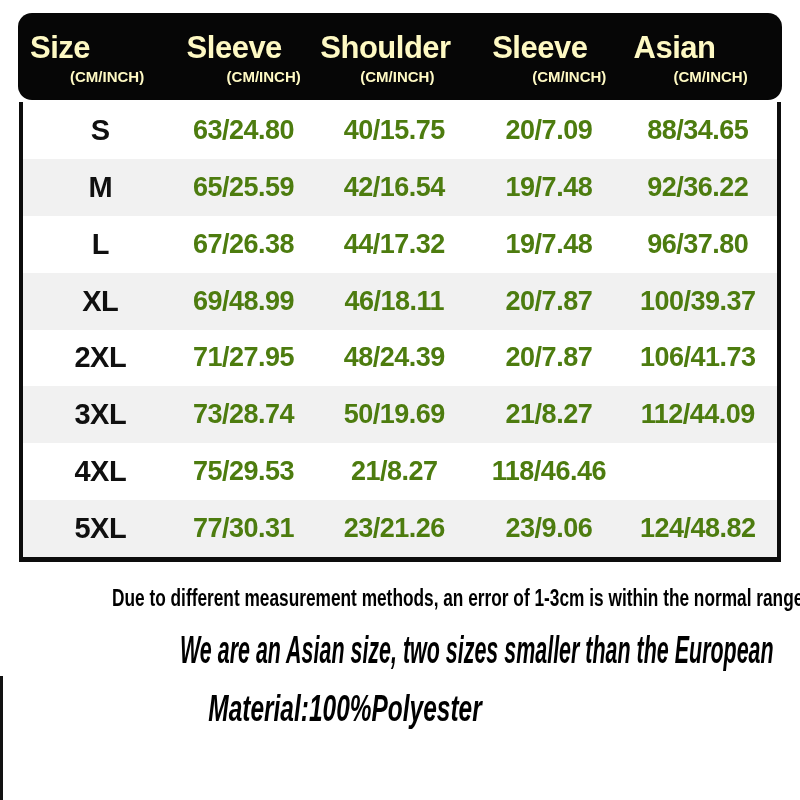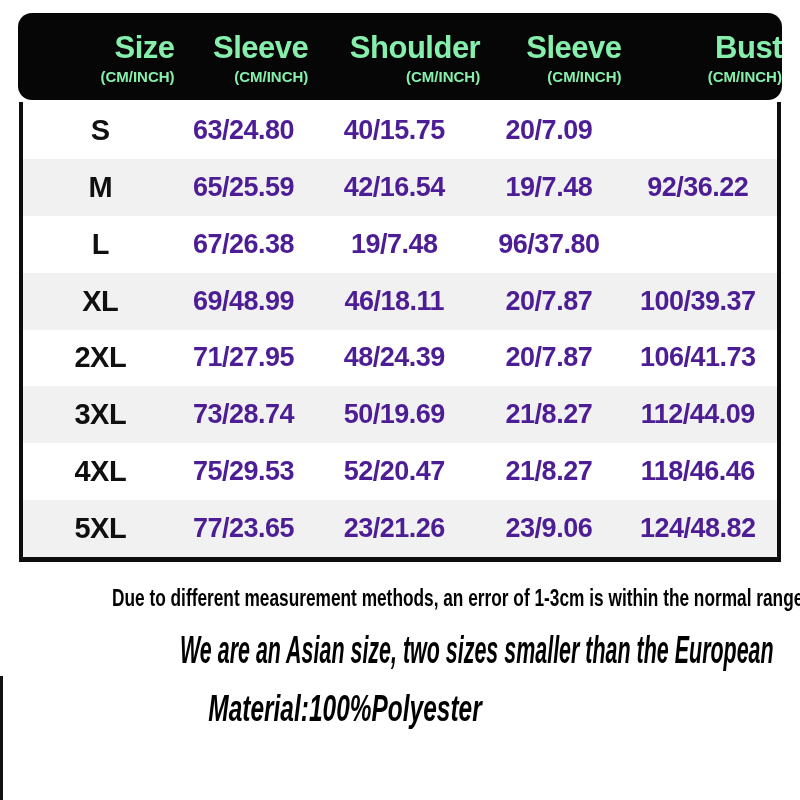--- a/index.html
+++ b/index.html
@@ -7,33 +7,33 @@
     position:relative;width:800px;height:800px;background:#ffffff;overflow:hidden;
     font-family:"Liberation Sans","DejaVu Sans",sans-serif;
   }
   
   .thead{
     position:absolute;left:18px;top:13px;width:764px;height:87px;
     background:#060606;border-radius:14px;
     display:grid;grid-template-columns:20.5% 17.5% 22.5% 18.5% 21%;
     align-items:center;
   }
-  .th{text-align:right;color:#86efac;padding-top:4px;margin-left:12px;}
+  .th{text-align:left;color:#fef9c3;padding-top:4px;margin-left:12px;}
   .th .label{font-size:31px;font-weight:700;line-height:1.05;letter-spacing:-0.5px;}
   .th .unit{font-size:15px;font-weight:700;margin-top:3px;letter-spacing:0;padding-left:40px;}
   
   .tbody{
     position:absolute;left:19px;top:102px;width:762px;height:460px;
     box-sizing:border-box;background:#ffffff;
     border-left:4px solid #0d0d0d;border-right:4px solid #0d0d0d;border-bottom:5px solid #0d0d0d;
     display:flex;flex-direction:column;
   }
   .trow{flex:1;display:grid;grid-template-columns:20.5% 17.5% 22.5% 18.5% 21%;align-items:center;}
   .trow:nth-child(even){background:#f1f1f1;}
-  .tcell{text-align:center;font-size:27px;font-weight:700;color:#4c1d95;letter-spacing:-0.5px;}
+  .tcell{text-align:center;font-size:27px;font-weight:700;color:#4d7c0f;letter-spacing:-0.5px;}
   .tcell:first-child{font-size:29px;color:#101010;}
   
   .note-measure{
     position:absolute;top:584px;left:0;width:800px;text-align:center;
     font-size:24px;font-weight:700;color:#000;line-height:1.2;
     transform:scaleX(0.72);transform-origin:50% 50%;white-space:nowrap;
   }
   .note-asian{
     position:absolute;top:630px;left:0;width:800px;text-align:center;
     font-size:39px;font-weight:700;font-style:italic;color:#000;line-height:1;
@@ -63,42 +63,44 @@
     </div>
     <div class="th">
       <div class="label">Shoulder</div>
       <div class="unit">(CM/INCH)</div>
     </div>
     <div class="th">
       <div class="label">Sleeve</div>
       <div class="unit">(CM/INCH)</div>
     </div>
     <div class="th">
-      <div class="label">Bust</div>
+      <div class="label">Asian</div>
       <div class="unit">(CM/INCH)</div>
     </div>
   </div>
 
   <div class="tbody">
       <div class="trow">
         <div class="tcell">S</div>
         <div class="tcell">63/24.80</div>
         <div class="tcell">40/15.75</div>
         <div class="tcell">20/7.09</div>
+        <div class="tcell">88/34.65</div>
       </div>
       <div class="trow">
         <div class="tcell">M</div>
         <div class="tcell">65/25.59</div>
         <div class="tcell">42/16.54</div>
         <div class="tcell">19/7.48</div>
         <div class="tcell">92/36.22</div>
       </div>
       <div class="trow">
         <div class="tcell">L</div>
         <div class="tcell">67/26.38</div>
+        <div class="tcell">44/17.32</div>
         <div class="tcell">19/7.48</div>
         <div class="tcell">96/37.80</div>
       </div>
       <div class="trow">
         <div class="tcell">XL</div>
         <div class="tcell">69/48.99</div>
         <div class="tcell">46/18.11</div>
         <div class="tcell">20/7.87</div>
         <div class="tcell">100/39.37</div>
       </div>
@@ -112,27 +114,26 @@
       <div class="trow">
         <div class="tcell">3XL</div>
         <div class="tcell">73/28.74</div>
         <div class="tcell">50/19.69</div>
         <div class="tcell">21/8.27</div>
         <div class="tcell">112/44.09</div>
       </div>
       <div class="trow">
         <div class="tcell">4XL</div>
         <div class="tcell">75/29.53</div>
-        <div class="tcell">52/20.47</div>
         <div class="tcell">21/8.27</div>
         <div class="tcell">118/46.46</div>
       </div>
       <div class="trow">
         <div class="tcell">5XL</div>
-        <div class="tcell">77/23.65</div>
+        <div class="tcell">77/30.31</div>
         <div class="tcell">23/21.26</div>
         <div class="tcell">23/9.06</div>
         <div class="tcell">124/48.82</div>
       </div>
     </div>
 
   <div class="note-measure">Due to different measurement methods, an error of 1-3cm is within the normal range;</div>
   <div class="note-asian">We are an Asian size, two sizes smaller than the European</div>
   <div class="note-material">Material:100%Polyester</div>
 

